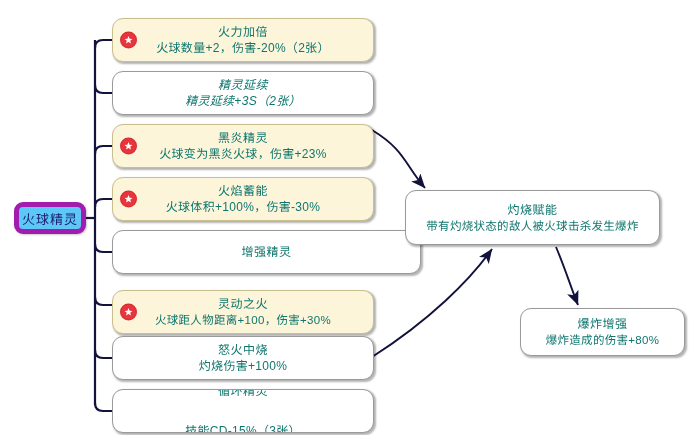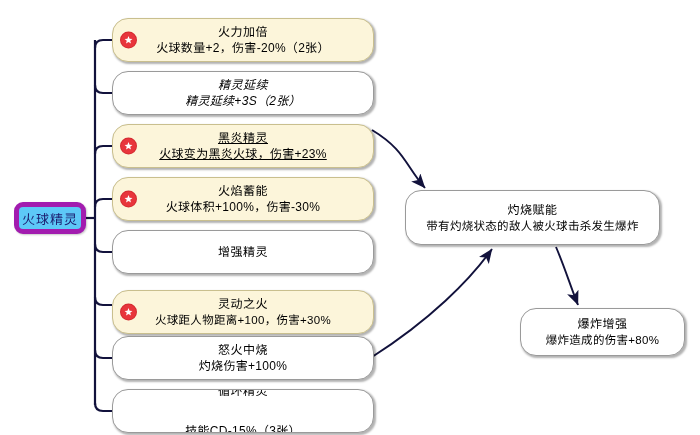--- a/index.html
+++ b/index.html
@@ -27,28 +27,28 @@
     display:flex;align-items:center;justify-content:center;
     text-align:center;
     box-shadow:1px 1px 2px rgba(0,0,0,.22);
   }
 
   
   .card{
     position:absolute;
     box-sizing:border-box;
     border:1px solid #9a9a9a;
-    border-radius:16px;
+    border-radius:11px;
     background:#ffffff;
     box-shadow:1.5px 1.5px 2px rgba(0,0,0,.30);
     display:flex;
     flex-direction:column;
     align-items:center;
     justify-content:center;
-    color:#000000;
+    color:#0f766e;
     overflow:hidden;
   }
   .card.star{
     background:#fcf5da;
     border-color:#c9bf8e;
   }
   .card .title{
     font-size:12px;
     line-height:16px;
     letter-spacing:.5px;
@@ -121,41 +121,41 @@
     </span>
     <span class="title">火力加倍</span>
     <span class="desc">火球数量+2，伤害-20%（2张）</span>
   </div>
 
   <div class="card" style="left:112px;top:71px;width:262px;height:44px;font-style:italic;">
     <span class="title">精灵延续</span>
     <span class="desc">精灵延续+3S（2张）</span>
   </div>
 
-  <div class="card star" style="left:112px;top:124px;width:262px;height:44px;text-decoration:underline;">
+  <div class="card star" style="left:112px;top:124px;width:262px;height:44px;">
     <span class="badge">
       <svg width="9" height="9" viewBox="0 0 10 10">
           <path d="M5,0.6 6.2,3.6 9.4,3.8 6.9,5.8 7.8,8.9 5,7.1 2.2,8.9 3.1,5.8 0.6,3.8 3.8,3.6 z" fill="#ffffff"></path>
         </svg>
     </span>
     <span class="title">黑炎精灵</span>
     <span class="desc">火球变为黑炎火球，伤害+23%</span>
   </div>
 
   <div class="card star" style="left:112px;top:177px;width:262px;height:44px;">
     <span class="badge">
       <svg width="9" height="9" viewBox="0 0 10 10">
           <path d="M5,0.6 6.2,3.6 9.4,3.8 6.9,5.8 7.8,8.9 5,7.1 2.2,8.9 3.1,5.8 0.6,3.8 3.8,3.6 z" fill="#ffffff"></path>
         </svg>
     </span>
     <span class="title">火焰蓄能</span>
     <span class="desc">火球体积+100%，伤害-30%</span>
   </div>
 
-  <div class="card" style="left:112px;top:230px;width:262px;height:44px;">
+  <div class="card" style="left:112px;top:230px;width:309px;height:44px;">
     <span class="title">增强精灵</span>
   </div>
 
   <div class="card star" style="left:112px;top:290px;width:262px;height:44px;">
     <span class="badge">
       <svg width="9" height="9" viewBox="0 0 10 10">
           <path d="M5,0.6 6.2,3.6 9.4,3.8 6.9,5.8 7.8,8.9 5,7.1 2.2,8.9 3.1,5.8 0.6,3.8 3.8,3.6 z" fill="#ffffff"></path>
         </svg>
     </span>
     <span class="title">灵动之火</span>

